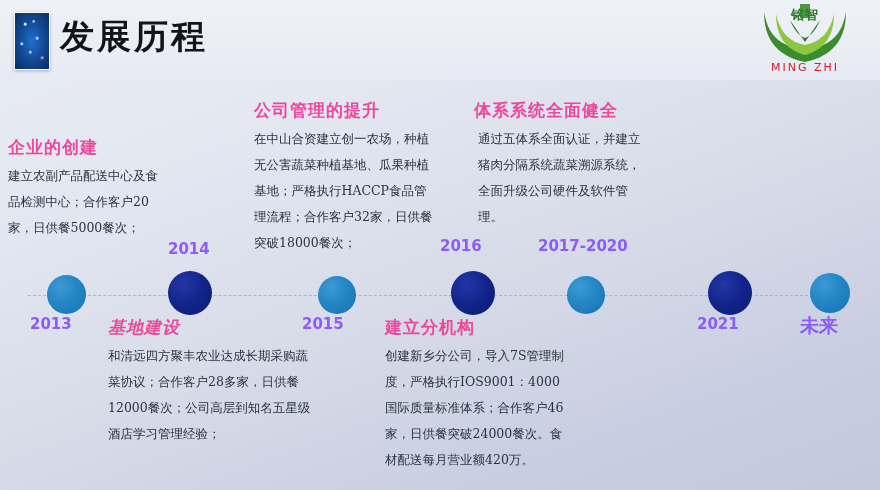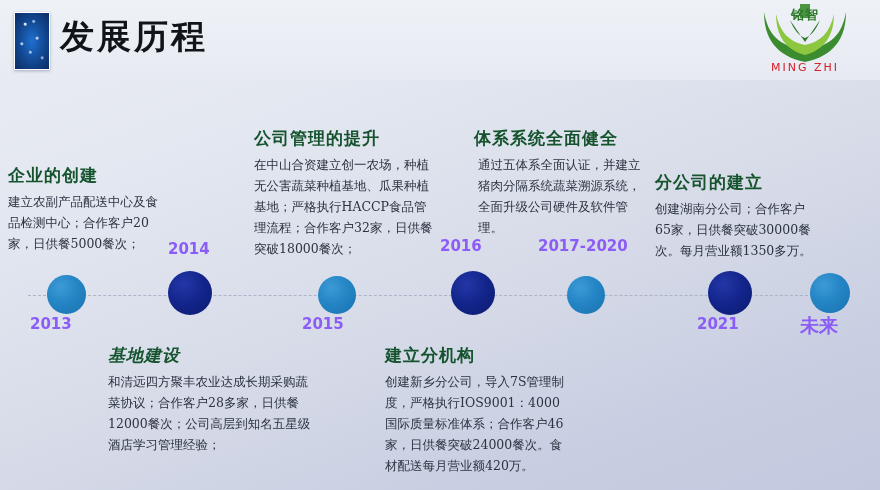--- a/index.html
+++ b/index.html
@@ -59,25 +59,25 @@
 
   .year{
     position:absolute;font-size:15px;font-weight:bold;color:#8b5cf6;
     letter-spacing:0px;white-space:nowrap;
   }
   .year.small{font-size:19px;}
 
   
   .block{position:absolute;}
   .b-head{
-    font-size:17px;font-weight:bold;color:#14532d;
-    letter-spacing:1px;line-height:22px;margin-bottom:5px;white-space:nowrap;margin-top:28px;
+    font-size:17px;font-weight:bold;color:#ec4899;
+    letter-spacing:1px;line-height:22px;margin-bottom:5px;white-space:nowrap;
   }
   .b-body{
-    font-size:12.5px;color:#2b3340;line-height:21px;
+    font-size:12.5px;color:#2b3340;line-height:26px;
     font-family:"DejaVu Serif","Liberation Serif",serif;
   }
 </style>
 </head>
 <body>
 
 <div id="slide">
 
   <div class="header-band"></div>
   <div class="title-icon"></div>
@@ -130,19 +130,15 @@
   <div class="block" style="left:385px;top:316px;width:185px;">
     <div class="b-head" style="text-align:left;">建立分机构</div>
     <div class="b-body">创建新乡分公司，导入7S管理制度，严格执行IOS9001：4000国际质量标准体系；合作客户46家，日供餐突破24000餐次。食材配送每月营业额420万。</div>
   </div>
 
   <div class="block" style="left:478px;top:99px;width:165px;">
     <div class="b-head" style="margin-left:-4px;">体系系统全面健全</div>
     <div class="b-body">通过五体系全面认证，并建立猪肉分隔系统蔬菜溯源系统，全面升级公司硬件及软件管理。</div>
   </div>
 
-  <div class="block" style="left:655px;top:143px;width:162px;">
-    <div class="b-head">分公司的建立</div>
-    <div class="b-body">创建湖南分公司；合作客户65家，日供餐突破30000餐次。每月营业额1350多万。</div>
-  </div>
 
 
 </div>
 
 </body></html>

